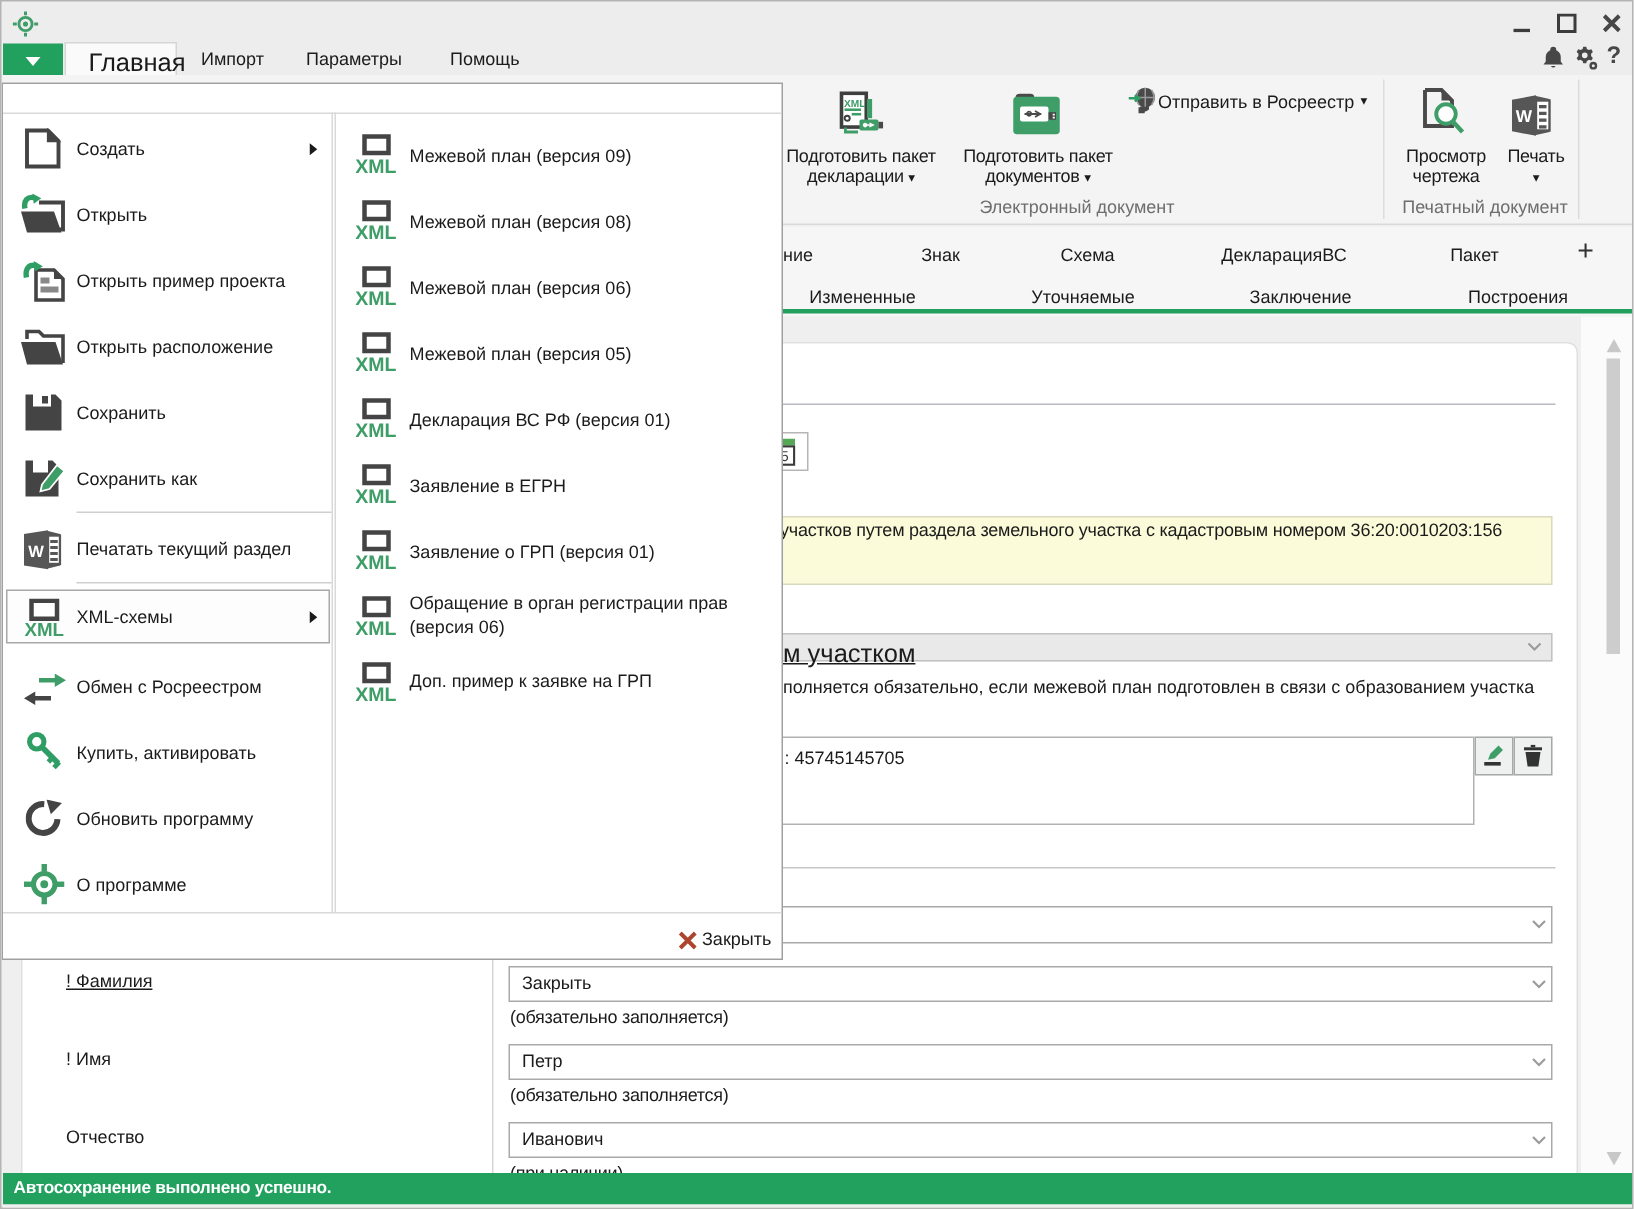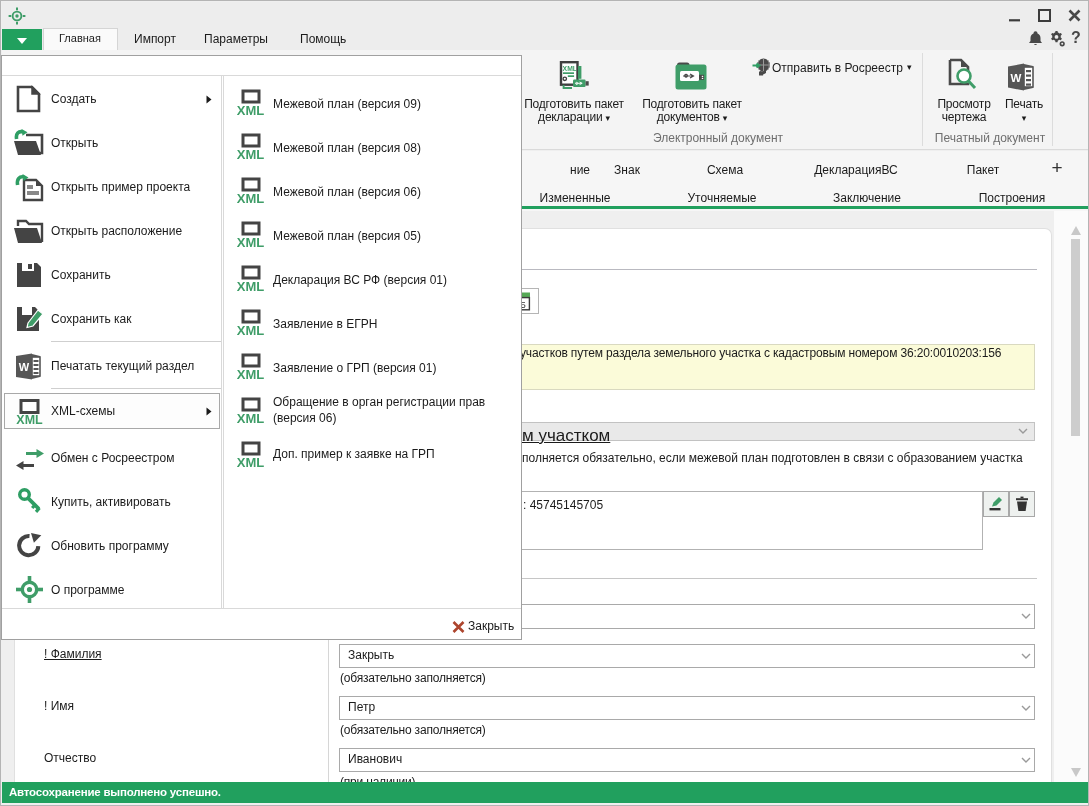--- a/index.html
+++ b/index.html
@@ -28,21 +28,21 @@
   </svg>
 </div>
 
 <div class="abs" id="tabrow" style="left:1px;top:27px;width:1087px;height:22px;background:#ededed;">
   <div class="abs" style="left:0;top:1px;width:40px;height:21px;background:#21a05e;">
     <svg class="abs" style="left:14px;top:8px;" width="12" height="8" viewBox="0 0 12 8">
         <path d="M1 1 L11 1 L6 7 Z" fill="#fff"></path>
       </svg>
   </div>
   <div class="abs" style="left:41px;top:0px;width:75px;height:22px;background:#fafafa;border:1px solid #d5d5d5;border-bottom:none;"></div>
-  <div class="abs txt" style="left:57px;top:4px;font-size:11px;">Главная</div>
+  <div class="abs txt" style="left:57px;top:4px;font-size:17px;">Главная</div>
   <div class="abs txt" style="left:132px;top:4px;font-size:12px;">Импорт</div>
   <div class="abs txt" style="left:202px;top:4px;font-size:12px;">Параметры</div>
   <div class="abs txt" style="left:298px;top:4px;font-size:12px;">Помощь</div>
 
   <svg class="abs" style="left:1025px;top:2px;" width="17" height="17" viewBox="0 0 17 17">
     <path d="M8.5 1.2 a2 2 0 0 1 2 2 l0 .3 a5 5 0 0 1 3 4.5 l0 3 l1.5 2 l-13 0 l1.5 -2 l0 -3 a5 5 0 0 1 3 -4.5 l0 -.3 a2 2 0 0 1 2 -2 z" fill="#474747"></path>
     <path d="M7 14 a1.6 1.6 0 0 0 3 0 z" fill="#474747"></path>
   </svg>
   <svg class="abs" style="left:1047px;top:3px;" width="17" height="16" viewBox="0 0 17 16">
     <g fill="#474747">
@@ -120,21 +120,21 @@
         <rect x="19" y="11.5" width="5" height="2.2" fill="#565656"></rect>
         <rect x="19" y="16" width="5" height="2.2" fill="#565656"></rect>
         <rect x="19" y="20.5" width="5" height="2.2" fill="#565656"></rect>
       <path d="M1 3.5 L17 0.5 L17 27.5 L1 24.5 Z" fill="#565656"></path>
       <text x="9" y="18.5" font-size="11.5" font-weight="bold" text-anchor="middle" fill="#fff" font-family="Liberation Sans">W</text>
     </svg>
   </div>
 </div>
 
 <div class="abs" id="tabstrip" style="left:1px;top:150px;width:1087px;height:60px;background:#f6f6f6;">
-  <div class="abs txt" style="left:520px;top:12px;font-size:12px;margin-left:48px;">ние</div>
+  <div class="abs txt" style="left:520px;top:12px;font-size:12px;">ние</div>
   <div class="abs txt" style="left:625px;top:12px;font-size:12px;transform:translateX(-50%);">Знак</div>
   <div class="abs txt" style="left:723px;top:12px;font-size:12px;transform:translateX(-50%);">Схема</div>
   <div class="abs txt" style="left:854px;top:12px;font-size:12px;transform:translateX(-50%);">ДекларацияВС</div>
   <div class="abs txt" style="left:981px;top:12px;font-size:12px;transform:translateX(-50%);">Пакет</div>
   <div class="abs txt" style="left:1055px;top:6px;font-size:19px;color:#333;transform:translateX(-50%);">+</div>
   <div class="abs txt" style="left:573px;top:40px;font-size:12px;transform:translateX(-50%);">Измененные</div>
   <div class="abs txt" style="left:720px;top:40px;font-size:12px;transform:translateX(-50%);">Уточняемые</div>
   <div class="abs txt" style="left:865px;top:40px;font-size:12px;transform:translateX(-50%);">Заключение</div>
   <div class="abs txt" style="left:1010px;top:40px;font-size:12px;transform:translateX(-50%);">Построения</div>
   <div class="abs" style="left:0;top:55px;width:1087px;height:3px;background:#21a05e;"></div>

